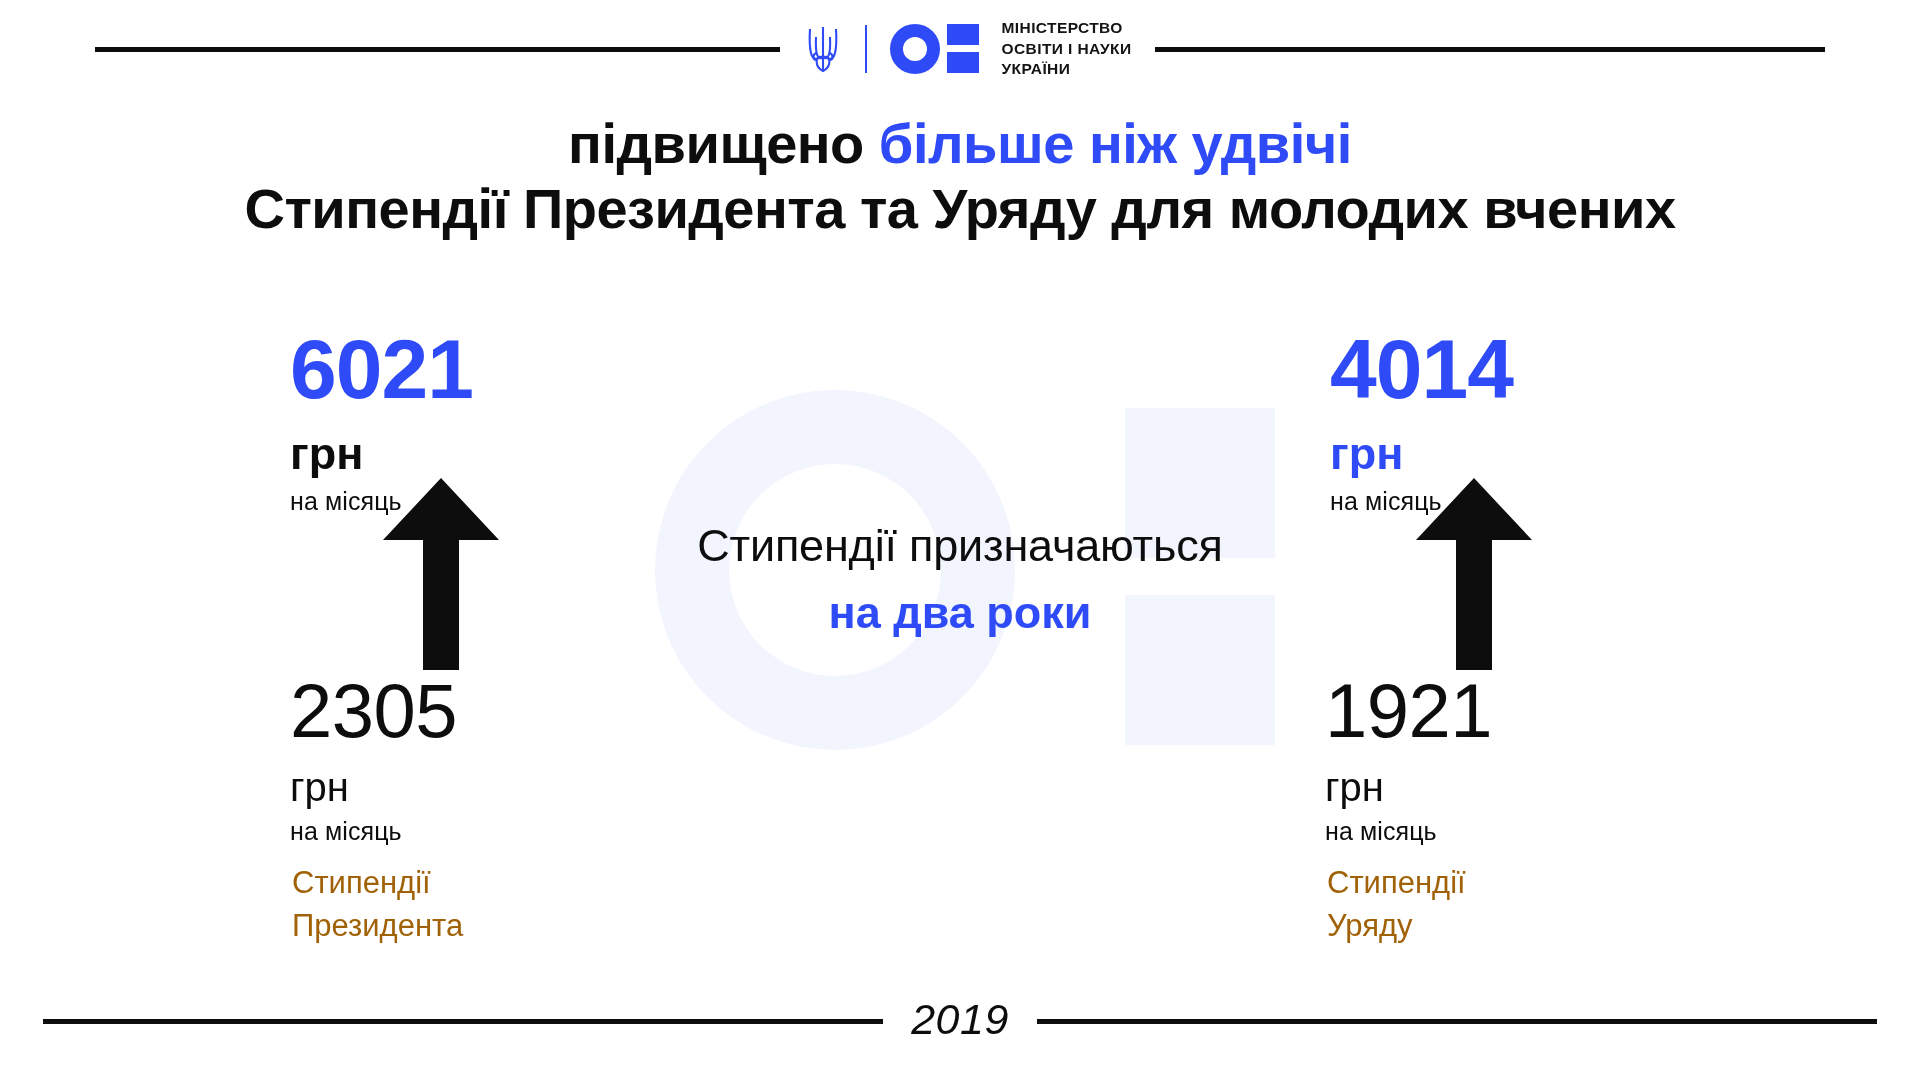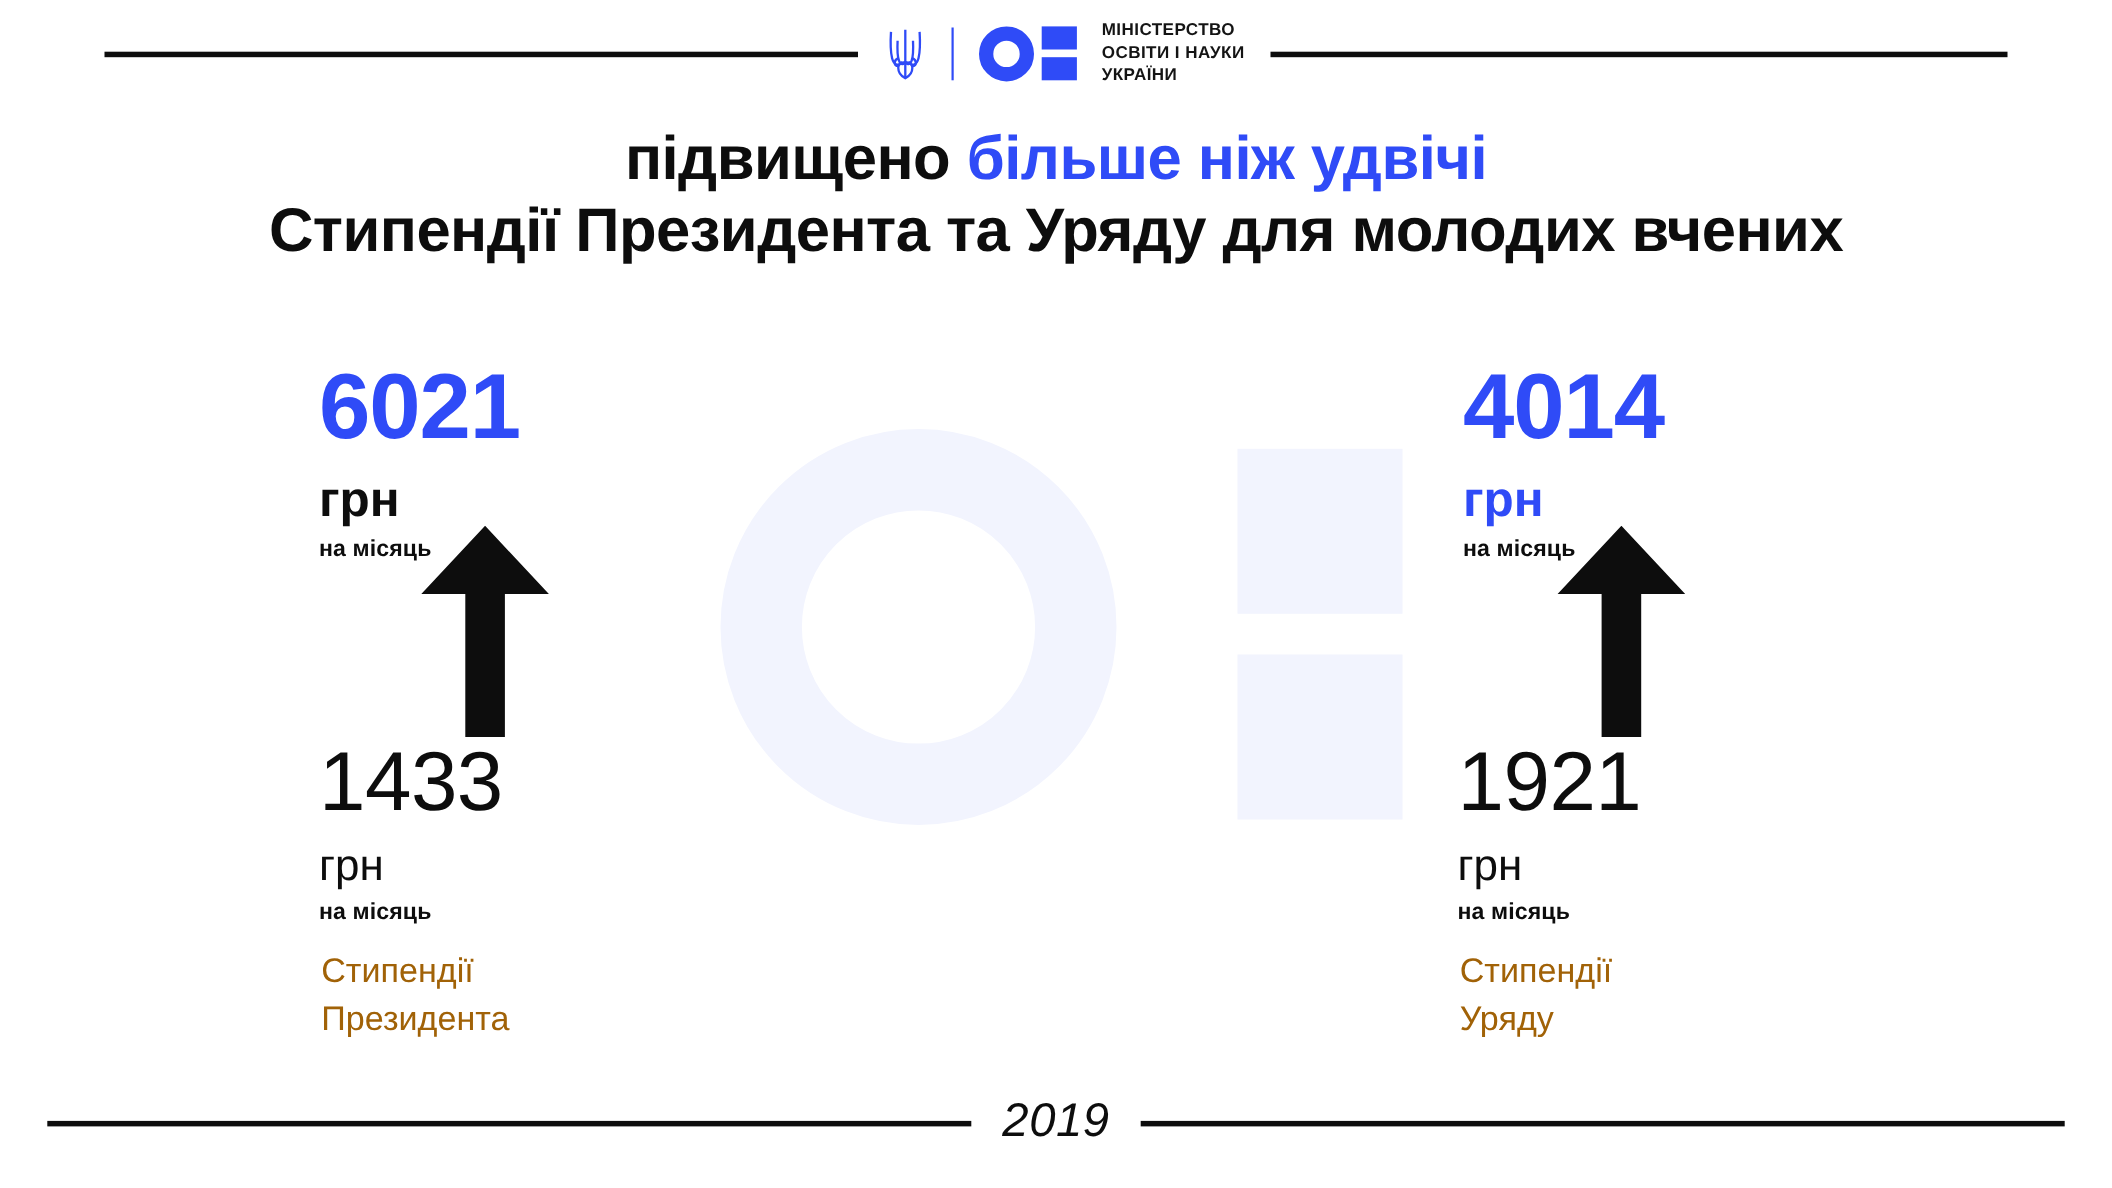--- a/index.html
+++ b/index.html
@@ -130,22 +130,22 @@
     color: #2f4bf7;
   }
   .unit-top {
     font-size: 45px;
     font-weight: 700;
     color: #0d0d0d;
   }
   .unit-top.blue { color: #2f4bf7; }
 
   .permonth {
-    font-size: 21px;
-    font-weight: 700;
+    font-size: 25px;
+    font-weight: 400;
     color: #0d0d0d;
     margin-top: 7px;
     letter-spacing: 0.1px;
   }
 
   
   .arrow-wrap {
     position: absolute;
     z-index: 3;
   }
@@ -296,21 +296,21 @@
   </div>
 
   <div class="arrow-wrap left">
     <svg class="arrow" width="120" height="192" viewBox="0 0 120 192" aria-hidden="true">
       <path d="M60 0 L118 62 L96 62 L96 62 L78 62 L78 192 L42 192 L42 62 L24 62 L2 62 Z" fill="#0d0d0d"></path>
     </svg>
   </div>
 
   <div class="amount-bottom-block left">
     <div class="amount-row">
-      <span class="amount-bottom">1433</span>
+      <span class="amount-bottom">2305</span>
       <span class="unit-bottom">грн</span>
     </div>
     <div class="permonth">на місяць</div>
   </div>
 
   <div class="caption left">
     <div>Стипендії</div>
     <div>Президента</div>
   </div>
 
@@ -334,20 +334,24 @@
       <span class="unit-bottom">грн</span>
     </div>
     <div class="permonth">на місяць</div>
   </div>
 
   <div class="caption right">
     <div>Стипендії</div>
     <div>Уряду</div>
   </div>
 
+  <div class="center-note">
+    <div class="cn-line1">Стипендії призначаються</div>
+    <div class="cn-line2">на два роки</div>
+  </div>
 
   <div class="footer">
     <div class="frule left"></div>
     <div class="year">2019</div>
     <div class="frule right"></div>
   </div>
 
 </div>
 
 </body></html>

